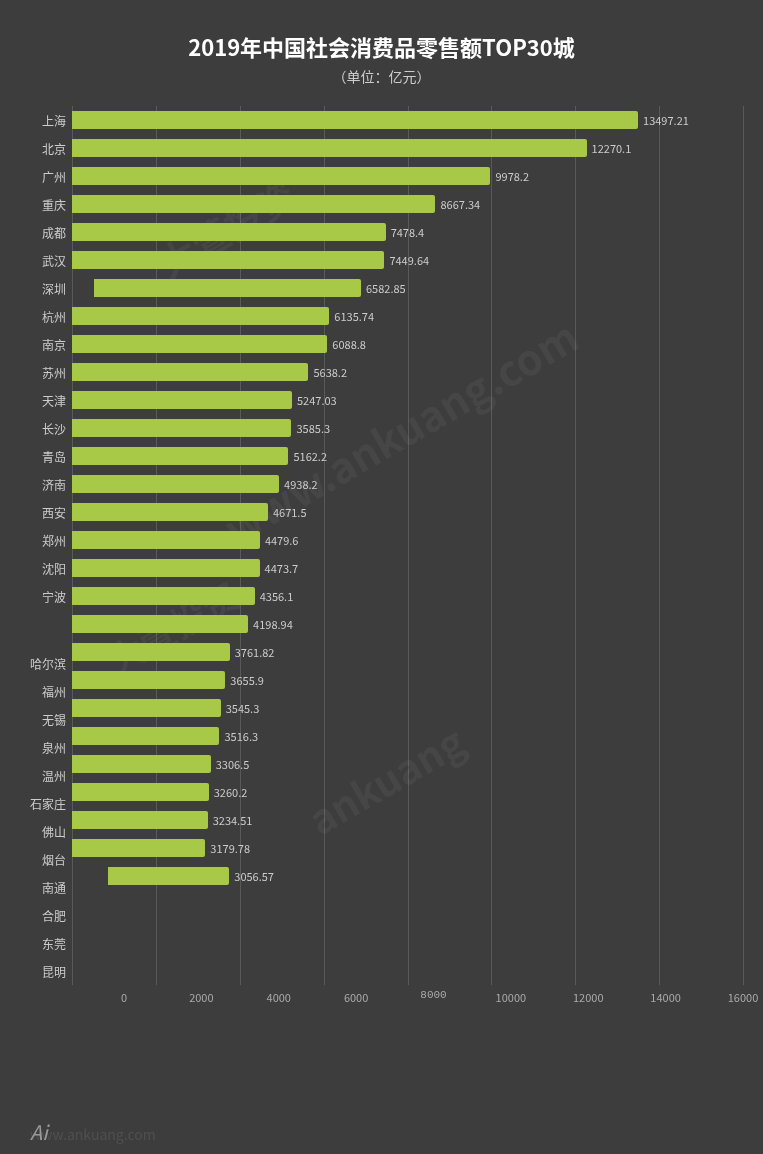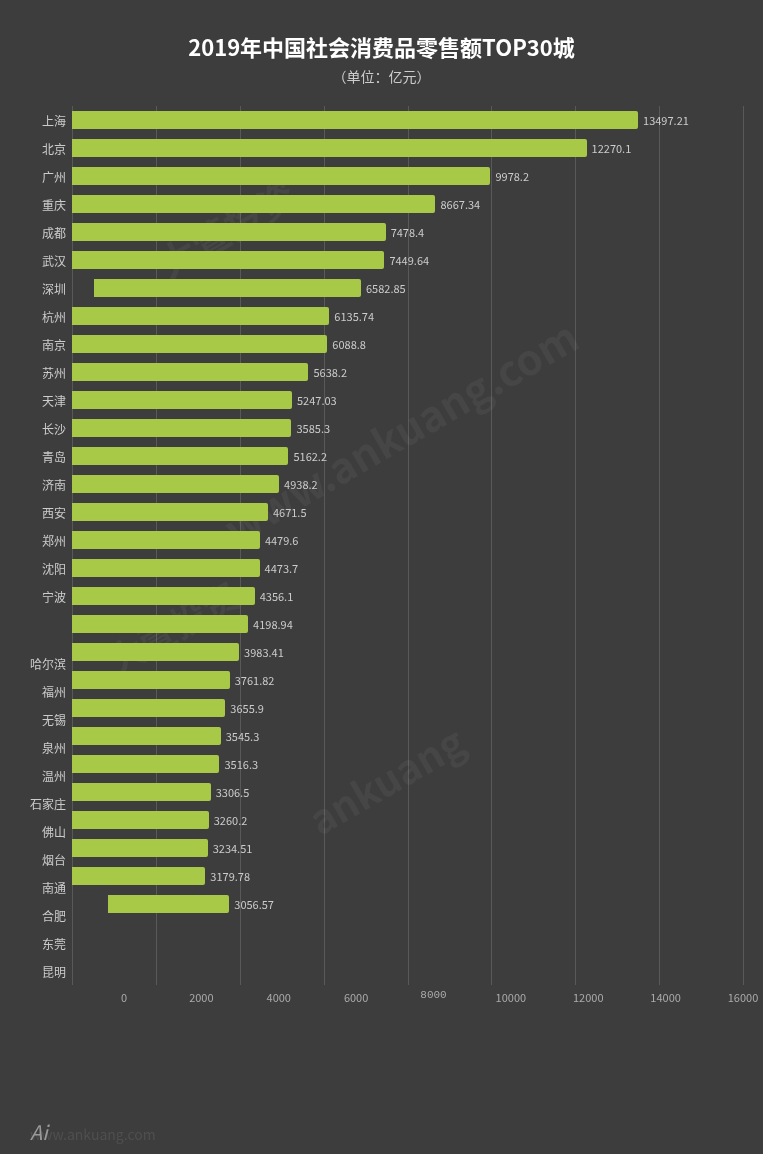--- a/index.html
+++ b/index.html
@@ -312,26 +312,20 @@
               </div>
             </div>
             <div class="bar-row" style="height: 28px;">
               <div class="bar-wrap">
                 <div class="bar" style="width: 26.24%;"></div>
                 <span class="bar-value">4198.94</span>
               </div>
             </div>
             <div class="bar-row" style="height: 28px;">
               <div class="bar-wrap">
-                <div class="bar" style="width: 24.9%;"></div>
-                <span class="bar-value">3983.41</span>
-              </div>
-            </div>
-            <div class="bar-row" style="height: 28px;">
-              <div class="bar-wrap">
                 <div class="bar" style="width: 23.51%;"></div>
                 <span class="bar-value">3761.82</span>
               </div>
             </div>
             <div class="bar-row" style="height: 28px;">
               <div class="bar-wrap">
                 <div class="bar" style="width: 22.85%;"></div>
                 <span class="bar-value">3655.9</span>
               </div>
             </div>

